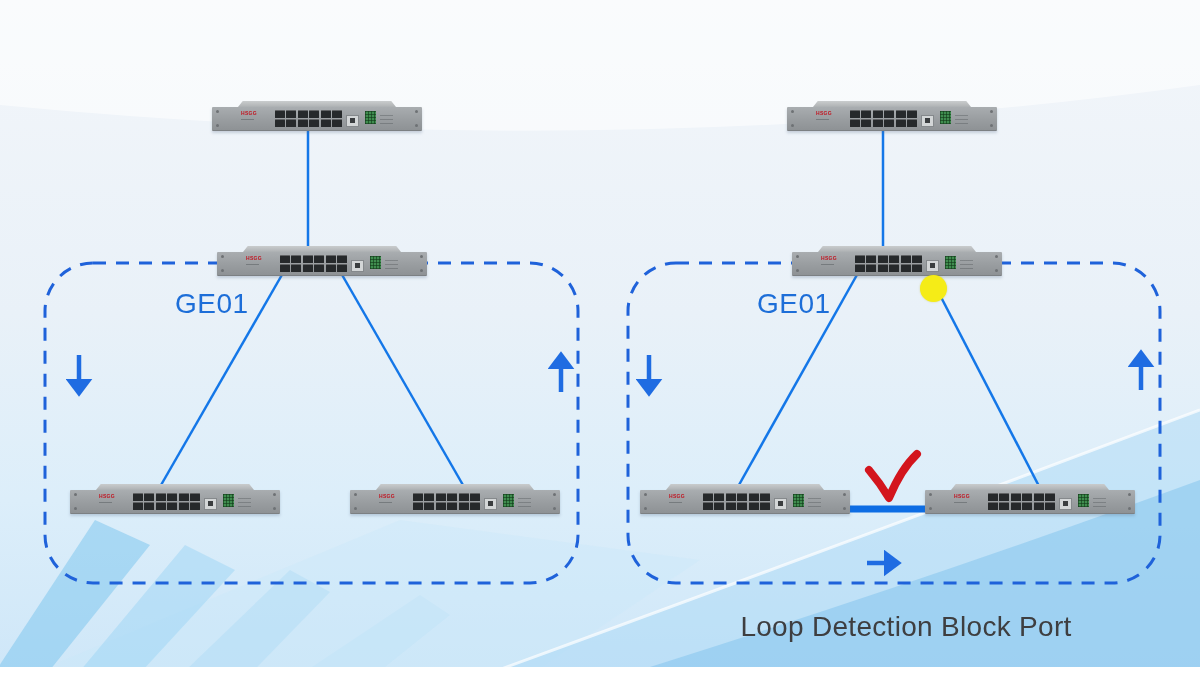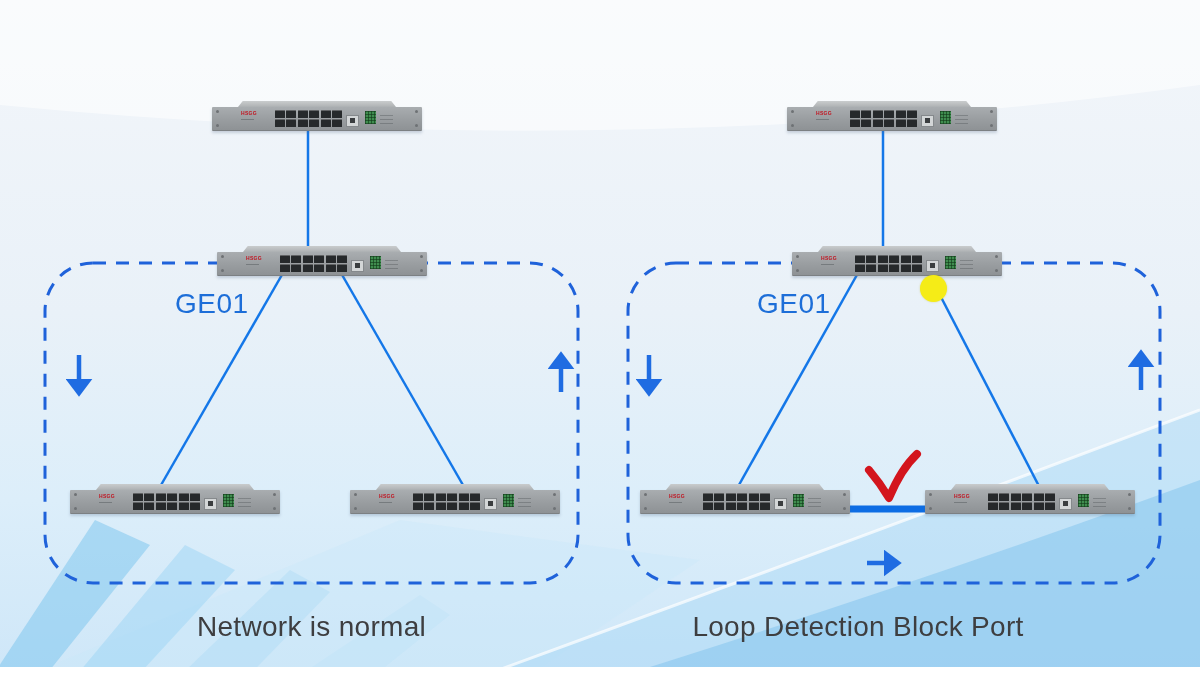--- a/index.html
+++ b/index.html
@@ -347,16 +347,15 @@
         </span>
       <span class="sw-led"></span>
       <span class="sw-lines"></span>
     </span>
   </div>
 
   <div class="block-dot"></div>
 
   <div class="lbl lbl-blue" style="left:175px;top:288px">GE01</div>
   <div class="lbl lbl-blue" style="left:757px;top:288px">GE01</div>
-  <div class="lbl caption" style="left:45px;top:611px;width:533px">Network is normal</div>
-  <div class="lbl caption" style="left:592px;top:611px;width:532px">Loop Detection Block Port</div>
+  <div class="lbl caption" style="left:640px;top:611px;width:532px">Loop Detection Block Port</div>
 
 </div>
 
 </body></html>

